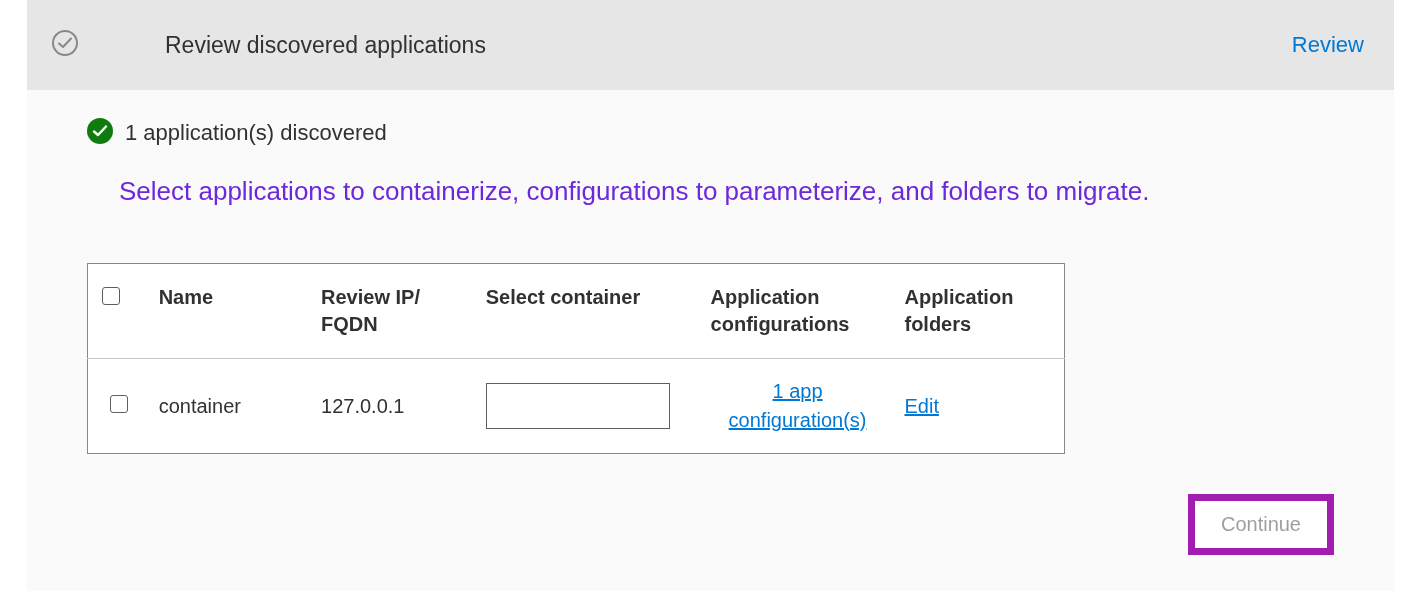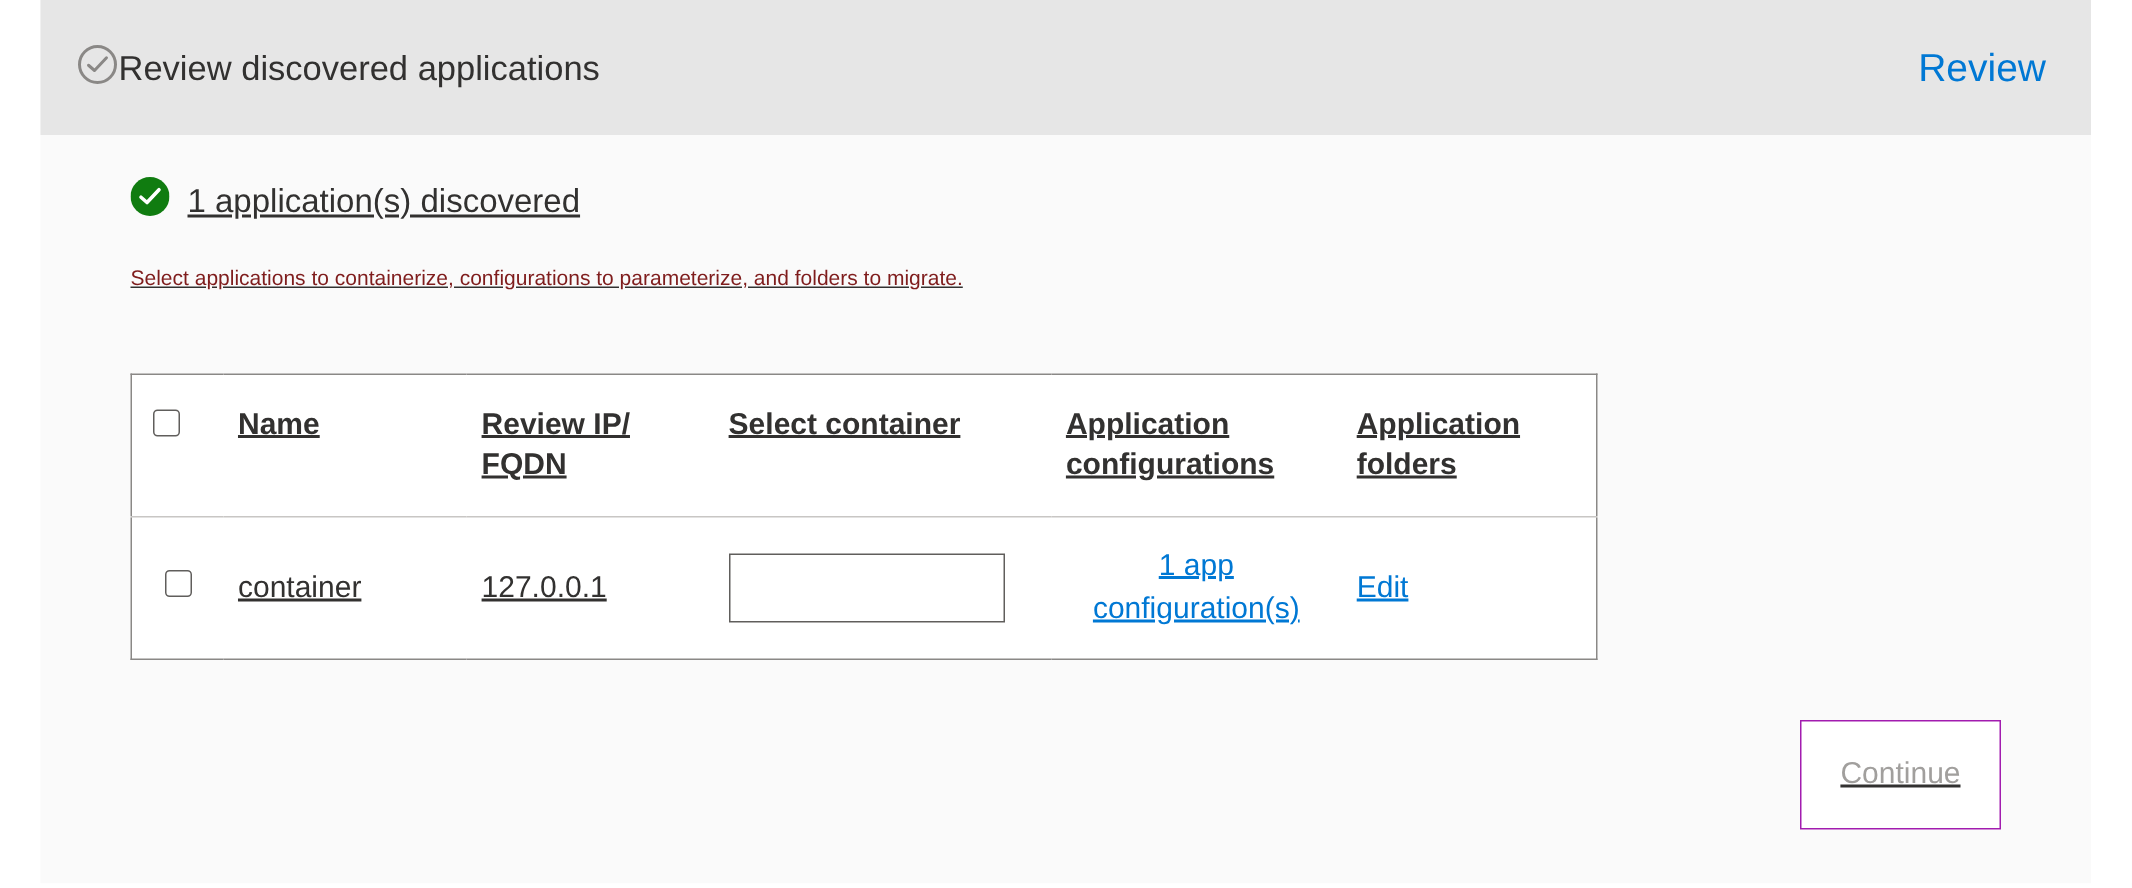--- a/index.html
+++ b/index.html
@@ -22,44 +22,45 @@
     padding: 0 30px 0 24px;
   }
   .panel-header .step-icon {
     flex: 0 0 auto;
   }
   .panel-header .title {
     flex: 1 1 auto;
     font-size: 23px;
     font-weight: 400;
     color: #323130;
+    margin-left: 86px;
   }
   .panel-header .review-link {
-    font-size: 26px;
+    font-size: 22px;
     color: #0078d4;
     cursor: pointer;
   }
   .content {
     padding: 28px 60px 36px 60px;
-    text-decoration: underline;
   }
   .status-row {
     display: flex;
     align-items: center;
     gap: 12px;
     margin-bottom: 28px;
   }
   .status-row .status-text {
     font-size: 22px;
     color: #323130;
   }
   .description {
-    font-size: 14px;
-    color: #7f1d1d;
+    font-size: 26px;
+    color: #6d28d9;
     margin-bottom: 56px;
+    margin-left: 32px;
   }
   table.app-table {
     width: 978px;
     border-collapse: collapse;
     border: 1px solid #8a8886;
     background: #ffffff;
   }
   table.app-table th, table.app-table td {
     text-align: left;
     vertical-align: middle;
@@ -110,25 +111,25 @@
     display: inline-block;
     text-align: center;
   }
   .button-row {
     display: flex;
     justify-content: flex-end;
     margin-top: 40px;
     padding-right: 0;
   }
   .continue-btn {
-    border: 1px solid #a21caf;
+    border: 7px solid #a21caf;
     background: #ffffff;
     color: #a19f9d;
     font-size: 20px;
-    padding: 24px 26px;
+    padding: 12px 26px;
     cursor: default;
   }
 </style>
 </head>
 <body>
 
 <div class="panel">
 
   <div class="panel-header">
     <span class="step-icon">

